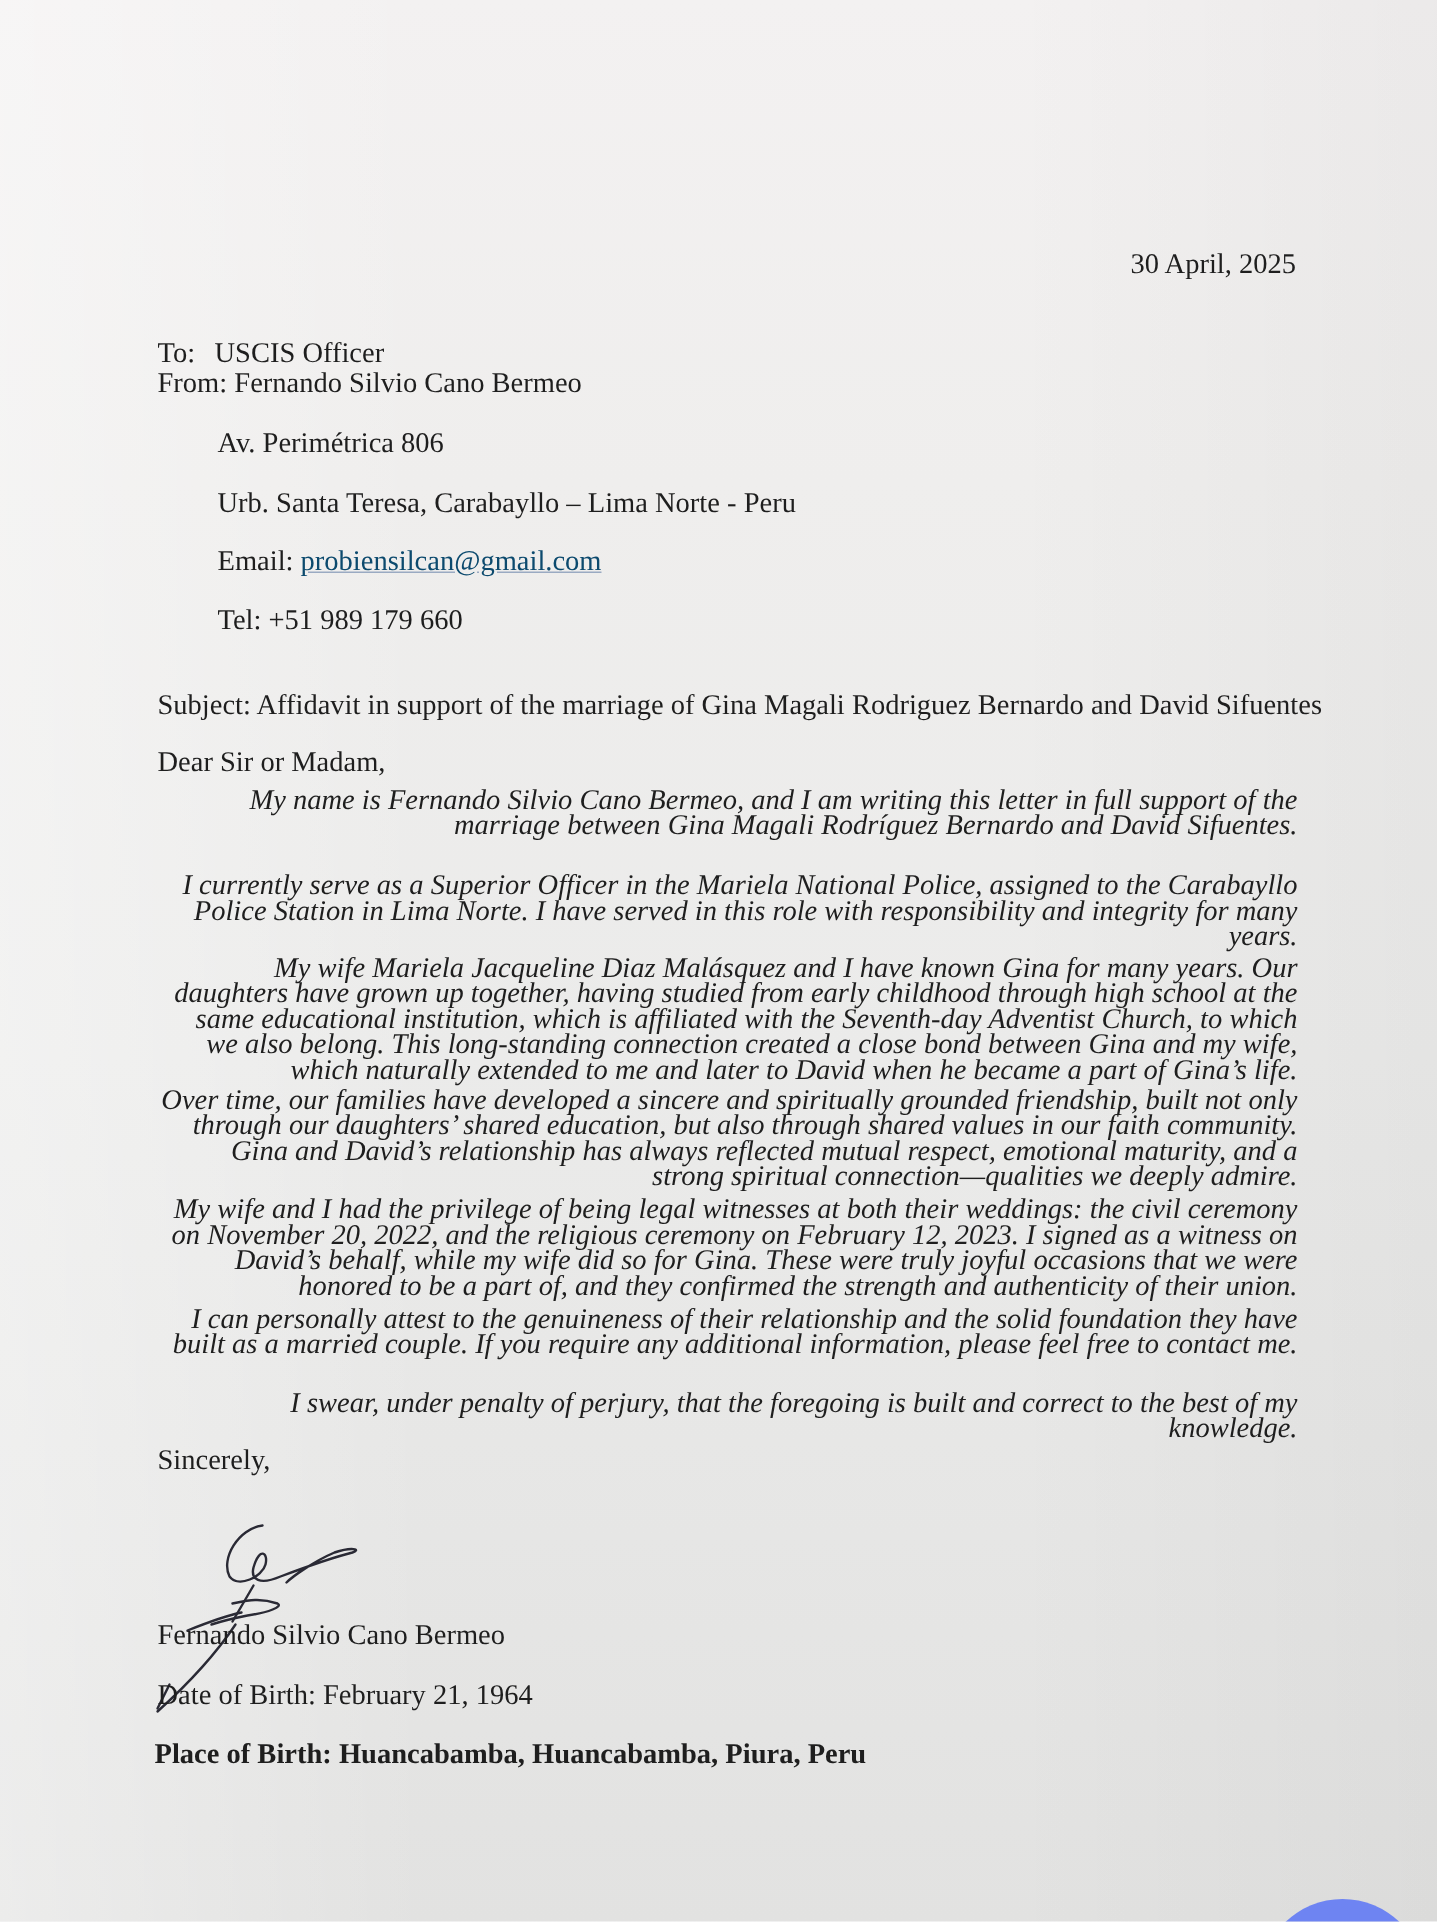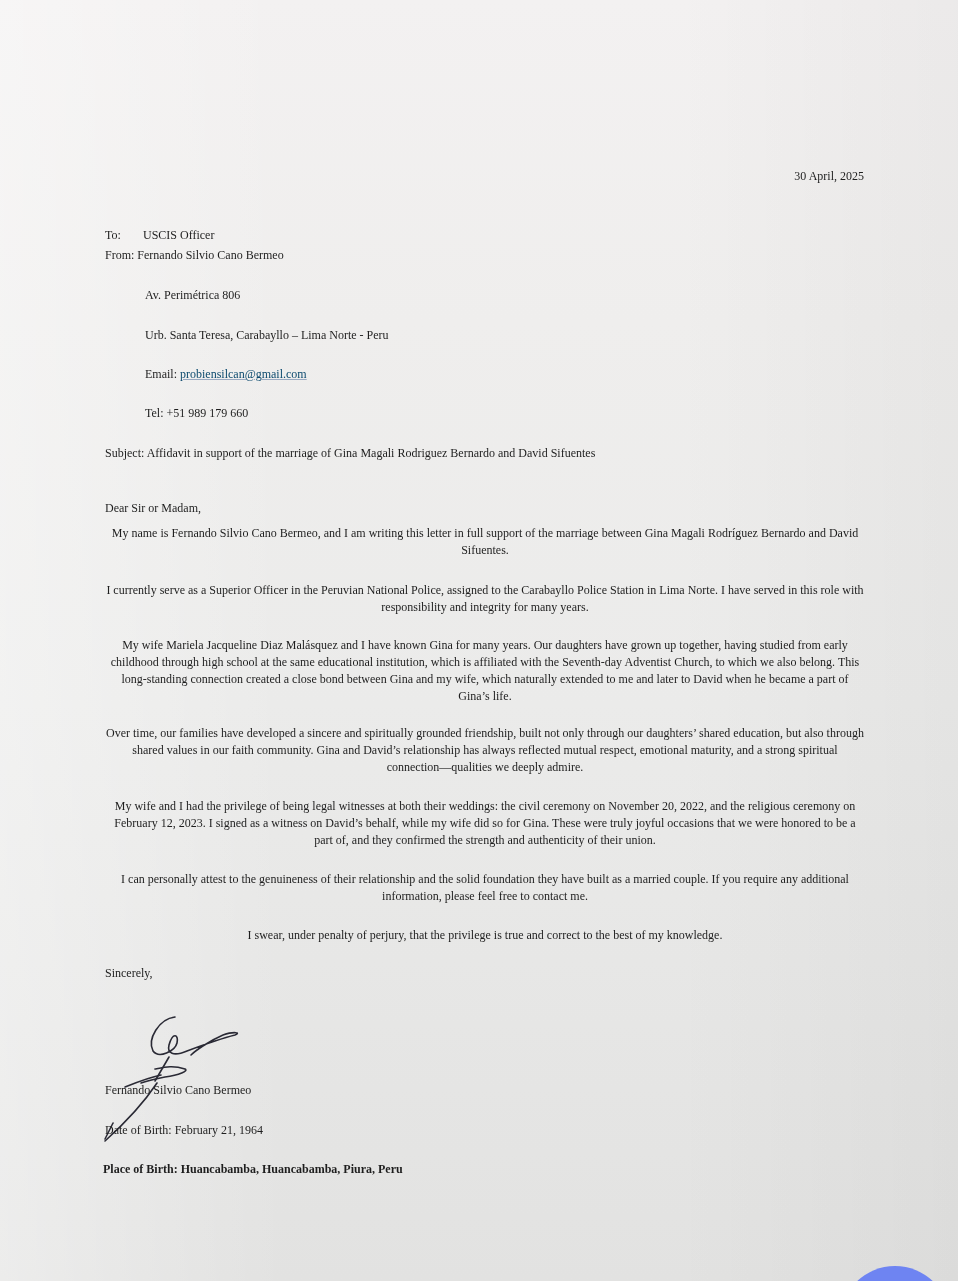--- a/index.html
+++ b/index.html
@@ -18,38 +18,39 @@
     .page-shade {
       position: absolute;
       inset: 0;
       background: linear-gradient(90deg, rgba(255,255,255,0.35) 0%, rgba(255,255,255,0) 30%, rgba(0,0,0,0) 70%, rgba(0,0,0,0.03) 100%);
       pointer-events: none;
     }
     .doc {
       position: absolute;
       left: 0; top: 0;
       width: 958px; height: 1281px;
-      font-size: 12px;
+      font-size: 19px;
       line-height: 17px;
     }
     .abs { position: absolute; white-space: nowrap; }
     .date { right: 94px; top: 168px; }
     .to { left: 105px; top: 207px; margin-top: 20px; }
     .to .lbl { display: inline-block; width: 38px; }
     .from { left: 105px; top: 247px; }
     .addr { left: 145px; }
     .email-link { color: #0c4a6e; text-decoration: underline; text-decoration-color: #9aaac2; }
-    .subject { left: 105px; top: 445px; }
+    .subject { left: 105px; top: 462px; }
     .salutation { left: 105px; top: 500px; }
     .para {
       position: absolute;
       left: 105px;
       width: 760px;
-      text-align: center;
+      text-align: right;
       white-space: normal;
+      font-style: italic;
     }
     .p1 { top: 525px; }
     .p2 { top: 582px; }
     .p3 { top: 637px; }
     .p4 { top: 725px; }
     .p5 { top: 798px; }
     .p6 { top: 871px; }
     .p7 { top: 927px; }
     .closing { left: 105px; top: 965px; }
     .sig-name { left: 105px; top: 1082px; }
@@ -96,26 +97,26 @@
     <span>Email:</span>
     <span class="email-link">probiensilcan@gmail.com</span>
   </div>
   <div class="abs addr" style="top:405px;">Tel: +51 989 179 660</div>
 
   <div class="abs subject">Subject: Affidavit in support of the marriage of Gina Magali Rodriguez Bernardo and David Sifuentes</div>
 
   <div class="abs salutation">Dear Sir or Madam,</div>
 
   <div class="para p1">My name is Fernando Silvio Cano Bermeo, and I am writing this letter in full support of the marriage between Gina Magali Rodríguez Bernardo and David Sifuentes.</div>
-  <div class="para p2">I currently serve as a Superior Officer in the Peruvian National Police, assigned to the Carabayllo Police Station in Lima Norte. I have served in this role with responsibility and integrity for many years.</div>
+  <div class="para p2">I currently serve as a Superior Officer in the Mariela National Police, assigned to the Carabayllo Police Station in Lima Norte. I have served in this role with responsibility and integrity for many years.</div>
   <div class="para p3">My wife Mariela Jacqueline Diaz Malásquez and I have known Gina for many years. Our daughters have grown up together, having studied from early childhood through high school at the same educational institution, which is affiliated with the Seventh-day Adventist Church, to which we also belong. This long-standing connection created a close bond between Gina and my wife, which naturally extended to me and later to David when he became a part of Gina’s life.</div>
   <div class="para p4">Over time, our families have developed a sincere and spiritually grounded friendship, built not only through our daughters’ shared education, but also through shared values in our faith community. Gina and David’s relationship has always reflected mutual respect, emotional maturity, and a strong spiritual connection—qualities we deeply admire.</div>
   <div class="para p5">My wife and I had the privilege of being legal witnesses at both their weddings: the civil ceremony on November 20, 2022, and the religious ceremony on February 12, 2023. I signed as a witness on David’s behalf, while my wife did so for Gina. These were truly joyful occasions that we were honored to be a part of, and they confirmed the strength and authenticity of their union.</div>
   <div class="para p6">I can personally attest to the genuineness of their relationship and the solid foundation they have built as a married couple. If you require any additional information, please feel free to contact me.</div>
-  <div class="para p7">I swear, under penalty of perjury, that the privilege is true and correct to the best of my knowledge.</div>
+  <div class="para p7">I swear, under penalty of perjury, that the foregoing is built and correct to the best of my knowledge.</div>
 
   <div class="abs closing">Sincerely,</div>
 
   <svg class="signature" viewBox="0 0 160 140">
     <g fill="none" stroke="#2a2a35" stroke-width="1.6" stroke-linecap="round" stroke-linejoin="round">
       <path d="M80 12 C64 14 52 34 58 46 C64 54 80 46 82 38 C84 30 78 26 74 40 C72 48 78 52 92 46 C108 40 132 32 140 30 C146 28 140 26 128 30 C114 36 100 46 96 50"></path>
       <path d="M74 52 L60 76"></path>
       <path d="M60 64 C70 62 78 60 90 64 C94 66 84 70 70 72 C60 74 52 76 46 78"></path>
       <path d="M66 70 C56 72 40 78 30 82"></path>
       <path d="M62 78 C50 96 30 118 10 136"></path>

